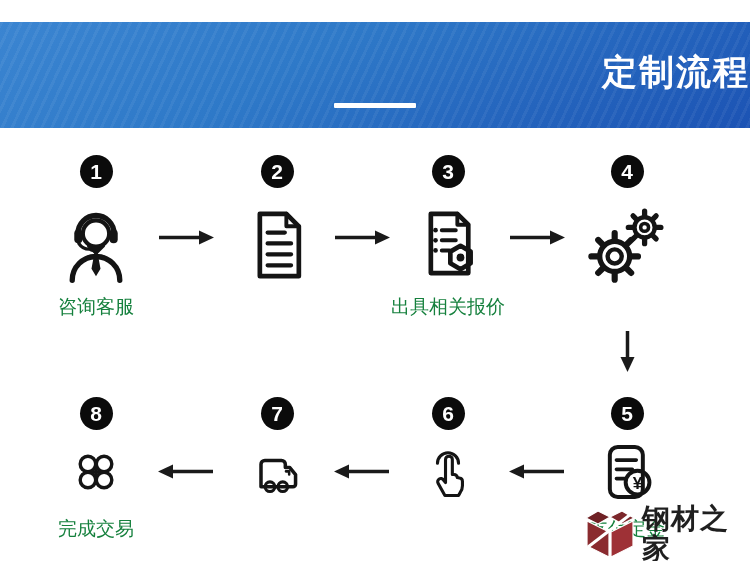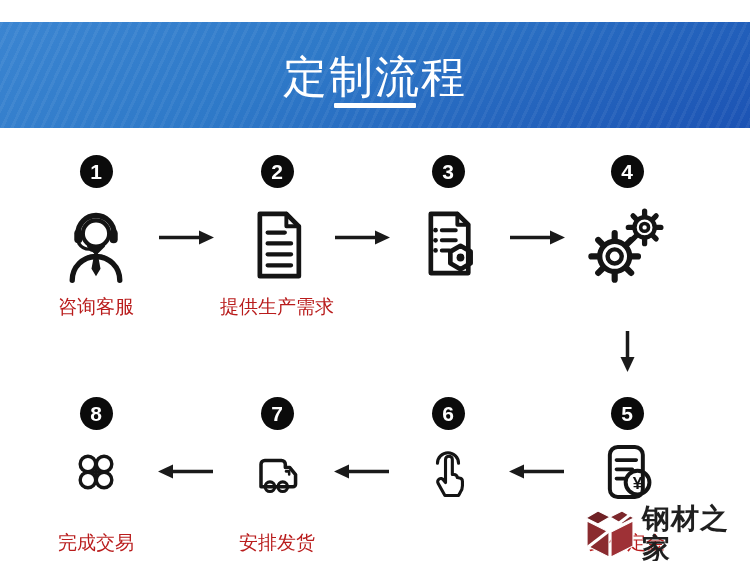--- a/index.html
+++ b/index.html
@@ -4,36 +4,36 @@
 <style>
   html,body{margin:0;padding:0;background:#fff;}
   body{font-family:"Liberation Sans","DejaVu Sans",sans-serif;}
   #stage{position:relative;width:750px;height:561px;background:#fff;overflow:hidden;}
 
   
   .banner{position:absolute;left:0;top:22px;width:750px;height:106px;
     background:linear-gradient(150deg,#3b85d1 0%,#2e79c8 40%,#1c53b4 100%);}
   .banner .stripes{position:absolute;inset:0;
     background:repeating-linear-gradient(115deg,rgba(255,255,255,0.055) 0 3px,rgba(255,255,255,0) 3px 9px);}
-  .banner-title{position:absolute;left:0;top:31px;width:100%;text-align:center;
-    color:#ffffff;font-size:44px;font-weight:400;letter-spacing:2px;line-height:1.1;}
+  .banner-title{position:absolute;left:0;top:31px;width:100%;text-align:right;
+    color:#ffffff;font-size:35px;font-weight:700;letter-spacing:2px;line-height:1.1;}
   .banner-underline{position:absolute;left:50%;top:81px;width:82px;height:5px;
     margin-left:-41px;background:#ffffff;border-radius:1px;}
 
   
   .step{position:absolute;width:170px;display:flex;flex-direction:column;align-items:center;}
   .row1{top:155px;}
   .row2{top:397px;}
   .num{width:33px;height:33px;border-radius:50%;background:#0b0b0b;color:#fff;
     font-size:21px;font-weight:bold;display:flex;align-items:center;justify-content:center;}
   .icon-wrap{display:flex;align-items:center;justify-content:center;}
   .row1 .icon-wrap{height:90px;margin-top:12px;}
   .row2 .icon-wrap{height:64px;margin-top:10px;}
-  .step-label{font-size:19px;color:#b91c1c;margin-top:4px;white-space:nowrap;}
-  .row2 .step-label{margin-top:26px;}
+  .step-label{font-size:19px;color:#15803d;margin-top:4px;white-space:nowrap;}
+  .row2 .step-label{margin-top:12px;}
 
   .c1{left:11px;}  
   .c2{left:192px;} 
   .c3{left:363px;} 
   .c4{left:542px;} 
 
   svg .st{stroke:#141414;fill:none;stroke-linecap:round;stroke-linejoin:round;}
   svg .fl{fill:#141414;stroke:none;}
 
   
@@ -78,37 +78,37 @@
 
   <div class="step row1 c2">
     <div class="num">2</div>
     <div class="icon-wrap">
       <svg width="78" height="78" viewBox="0 0 100 100">
         <path class="st" d="M28 10 h34 l16 16 v64 h-50 z" stroke-width="6"></path>
         <path class="st" d="M62 10 v16 h16" stroke-width="5"></path>
         <path class="st" d="M38 34 h22 M38 48 h30 M38 62 h30 M38 76 h30" stroke-width="5.5"></path>
       </svg>
     </div>
-    <div class="step-label">提供生产需求</div>
   </div>
 
   <div class="step row1 c3">
     <div class="num">3</div>
     <div class="icon-wrap">
       <svg width="78" height="78" viewBox="0 0 100 100">
         <path class="st" d="M28 10 h34 l14 14 v62 h-48 z" stroke-width="6"></path>
         <path class="st" d="M62 10 v14 h14" stroke-width="5"></path>
         <circle class="fl" cx="34" cy="31" r="3"></circle>
         <circle class="fl" cx="34" cy="44" r="3"></circle>
         <circle class="fl" cx="34" cy="57" r="3"></circle>
         <path class="st" d="M42 31 h18 M42 44 h18 M42 57 h10" stroke-width="5"></path>
         <path class="st" d="M66 51 l13 7.5 v15 l-13 7.5 -13 -7.5 v-15 z" fill="#ffffff" stroke-width="6"></path>
         <circle class="fl" cx="66" cy="66" r="5"></circle>
       </svg>
     </div>
+    <div class="step-label">出具相关报价</div>
   </div>
 
   <div class="step row1 c4">
     <div class="num">4</div>
     <div class="icon-wrap">
       <svg width="88" height="88" viewBox="0 0 100 100">
         <circle class="st" cx="36" cy="63" r="17" stroke-width="6"></circle>
         <circle class="st" cx="36" cy="63" r="8" stroke-width="5"></circle>
         <path class="st" stroke-width="7" stroke-linecap="butt" d="M55 63 L62.5 63 M49.4 76.4 L54.7 81.7 M36 82 L36 89.5 M22.6 76.4 L17.3 81.7 M17 63 L9.5 63 M22.6 49.6 L17.3 44.3 M36 44 L36 36.5 M49.4 49.6 L54.7 44.3"></path>
         <circle class="st" cx="70" cy="30" r="11.5" stroke-width="5"></circle>
@@ -135,21 +135,20 @@
   <div class="step row2 c2">
     <div class="num">7</div>
     <div class="icon-wrap">
       <svg width="64" height="64" viewBox="0 0 100 100">
         <path class="st" d="M25 73 V38 a6 6 0 0 1 6 -6 h26 a6 6 0 0 1 6 6 v5 h7 l9 11 v15 a4 4 0 0 1 -4 4 z" stroke-width="5.5"></path>
         <path class="st" d="M64 49 h5 v5" stroke-width="4"></path>
         <circle class="st" cx="39" cy="73" r="7.5" fill="#ffffff" stroke-width="5"></circle>
         <circle class="st" cx="59" cy="73" r="7.5" fill="#ffffff" stroke-width="5"></circle>
       </svg>
     </div>
-    <div class="step-label">安排发货</div>
   </div>
 
   <div class="step row2 c3">
     <div class="num">6</div>
     <div class="icon-wrap">
       <svg width="62" height="62" viewBox="0 0 100 100">
         <path class="st" d="M33 36 a17 17 0 1 1 34 0" stroke-width="5"></path>
         <path class="st" fill="#ffffff" stroke-width="5" d="M45 88 L34 68 a5 5 0 0 1 8.6 -5.1 L46 67 V30 a5.5 5.5 0 0 1 11 0 v24 h2.5 a5.5 5.5 0 0 1 5.5 5 l3.5 0.8 a5.5 5.5 0 0 1 4.8 5.5 V72 a19 19 0 0 1 -3.6 11 l-2.7 5 z"></path>
       </svg>
     </div>

